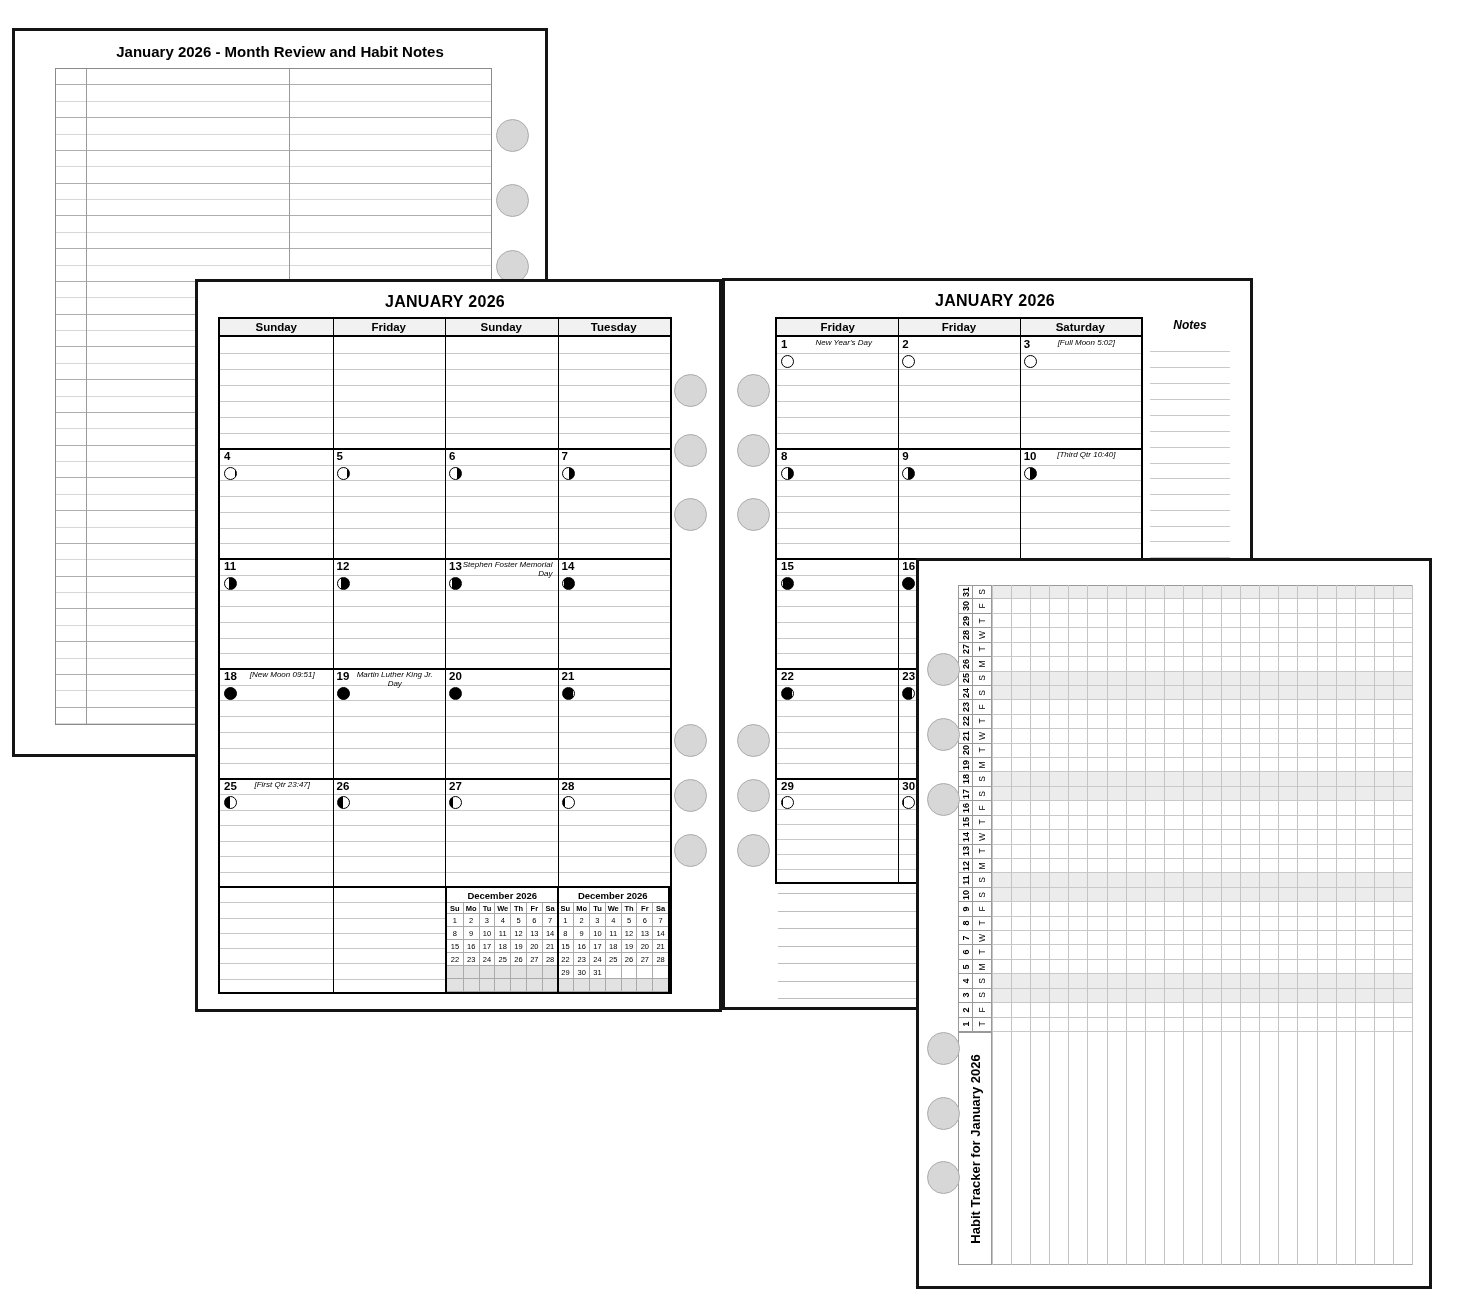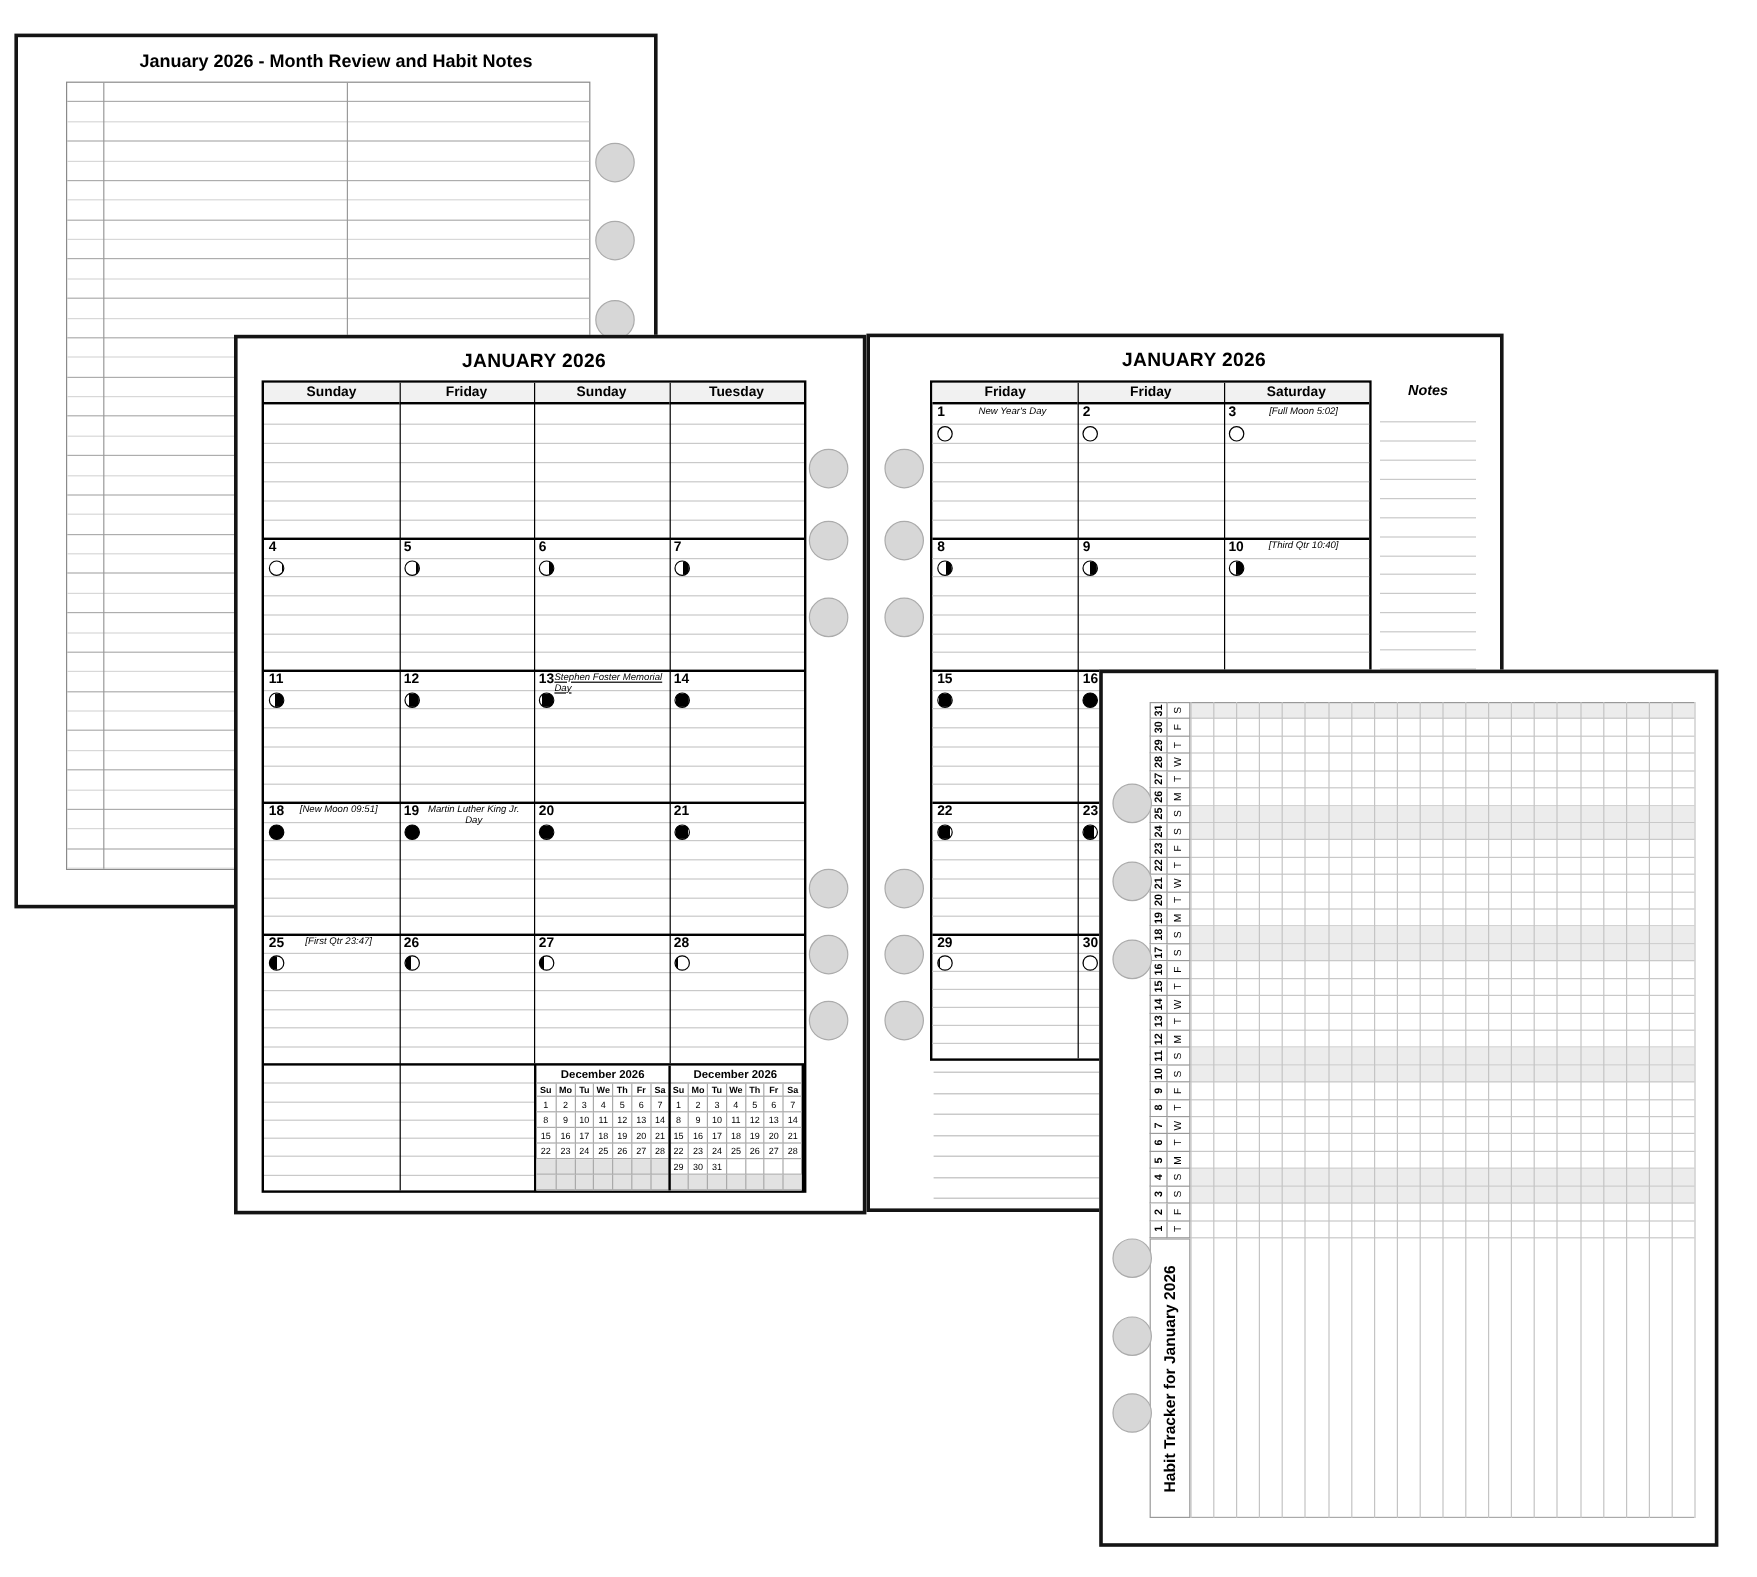--- a/index.html
+++ b/index.html
@@ -112,21 +112,21 @@
           <div style="position: absolute; left: 0px; top: 271.429px; width: 100%; height: 1px; background: rgb(201, 201, 201);"></div>
           <div style="position: absolute; left: 0px; top: 287.143px; width: 100%; height: 1px; background: rgb(201, 201, 201);"></div>
           <div style="position: absolute; left: 0px; top: 302.857px; width: 100%; height: 1px; background: rgb(201, 201, 201);"></div>
           <div style="position: absolute; left: 0px; top: 318.571px; width: 100%; height: 1px; background: rgb(201, 201, 201);"></div>
           <div style="position: absolute; left: 0px; top: 334.286px; width: 100%; height: 1px; background: rgb(201, 201, 201);"></div>
           <div style="position: absolute; left: 4px; top: 241px; font-size: 11.5px; font-weight: 700; z-index: 3;">11</div>
           <div style="position: absolute; left: 4px; top: 257.714px; width: 11px; height: 11px; border: 1px solid rgb(0, 0, 0); border-radius: 50%; z-index: 3; background: linear-gradient(90deg, rgb(255, 255, 255) 38%, rgb(0, 0, 0) 38%);"></div>
           <div style="position: absolute; left: 116.5px; top: 241px; font-size: 11.5px; font-weight: 700; z-index: 3;">12</div>
           <div style="position: absolute; left: 116.5px; top: 257.714px; width: 11px; height: 11px; border: 1px solid rgb(0, 0, 0); border-radius: 50%; z-index: 3; background: linear-gradient(90deg, rgb(255, 255, 255) 25%, rgb(0, 0, 0) 25%);"></div>
           <div style="position: absolute; left: 229px; top: 241px; font-size: 11.5px; font-weight: 700; z-index: 3;">13</div>
-          <div style="position: absolute; left: 242px; top: 242px; width: 90.5px; font-size: 8px; font-style: italic; line-height: 8.5px; text-align: left; z-index: 3; text-decoration: underline;">Stephen Foster Memorial Day</div>
+          <div style="position: absolute; left: 242px; top: 242px; width: 90.5px; font-size: 8px; font-style: italic; line-height: 8.5px; text-align: right; z-index: 3;">Stephen Foster Memorial Day</div>
           <div style="position: absolute; left: 229px; top: 257.714px; width: 11px; height: 11px; border: 1px solid rgb(0, 0, 0); border-radius: 50%; z-index: 3; background: linear-gradient(90deg, rgb(255, 255, 255) 14%, rgb(0, 0, 0) 14%);"></div>
           <div style="position: absolute; left: 341.5px; top: 241px; font-size: 11.5px; font-weight: 700; z-index: 3;">14</div>
           <div style="position: absolute; left: 341.5px; top: 257.714px; width: 11px; height: 11px; border: 1px solid rgb(0, 0, 0); border-radius: 50%; z-index: 3; background: linear-gradient(90deg, rgb(255, 255, 255) 6%, rgb(0, 0, 0) 6%);"></div>
           <div style="position: absolute; left: 0px; top: 349px; width: 100%; height: 2px; background: rgb(0, 0, 0); z-index: 1;"></div>
           <div style="position: absolute; left: 0px; top: 365.714px; width: 100%; height: 1px; background: rgb(201, 201, 201);"></div>
           <div style="position: absolute; left: 0px; top: 381.429px; width: 100%; height: 1px; background: rgb(201, 201, 201);"></div>
           <div style="position: absolute; left: 0px; top: 397.143px; width: 100%; height: 1px; background: rgb(201, 201, 201);"></div>
           <div style="position: absolute; left: 0px; top: 412.857px; width: 100%; height: 1px; background: rgb(201, 201, 201);"></div>
           <div style="position: absolute; left: 0px; top: 428.571px; width: 100%; height: 1px; background: rgb(201, 201, 201);"></div>
           <div style="position: absolute; left: 0px; top: 444.286px; width: 100%; height: 1px; background: rgb(201, 201, 201);"></div>

